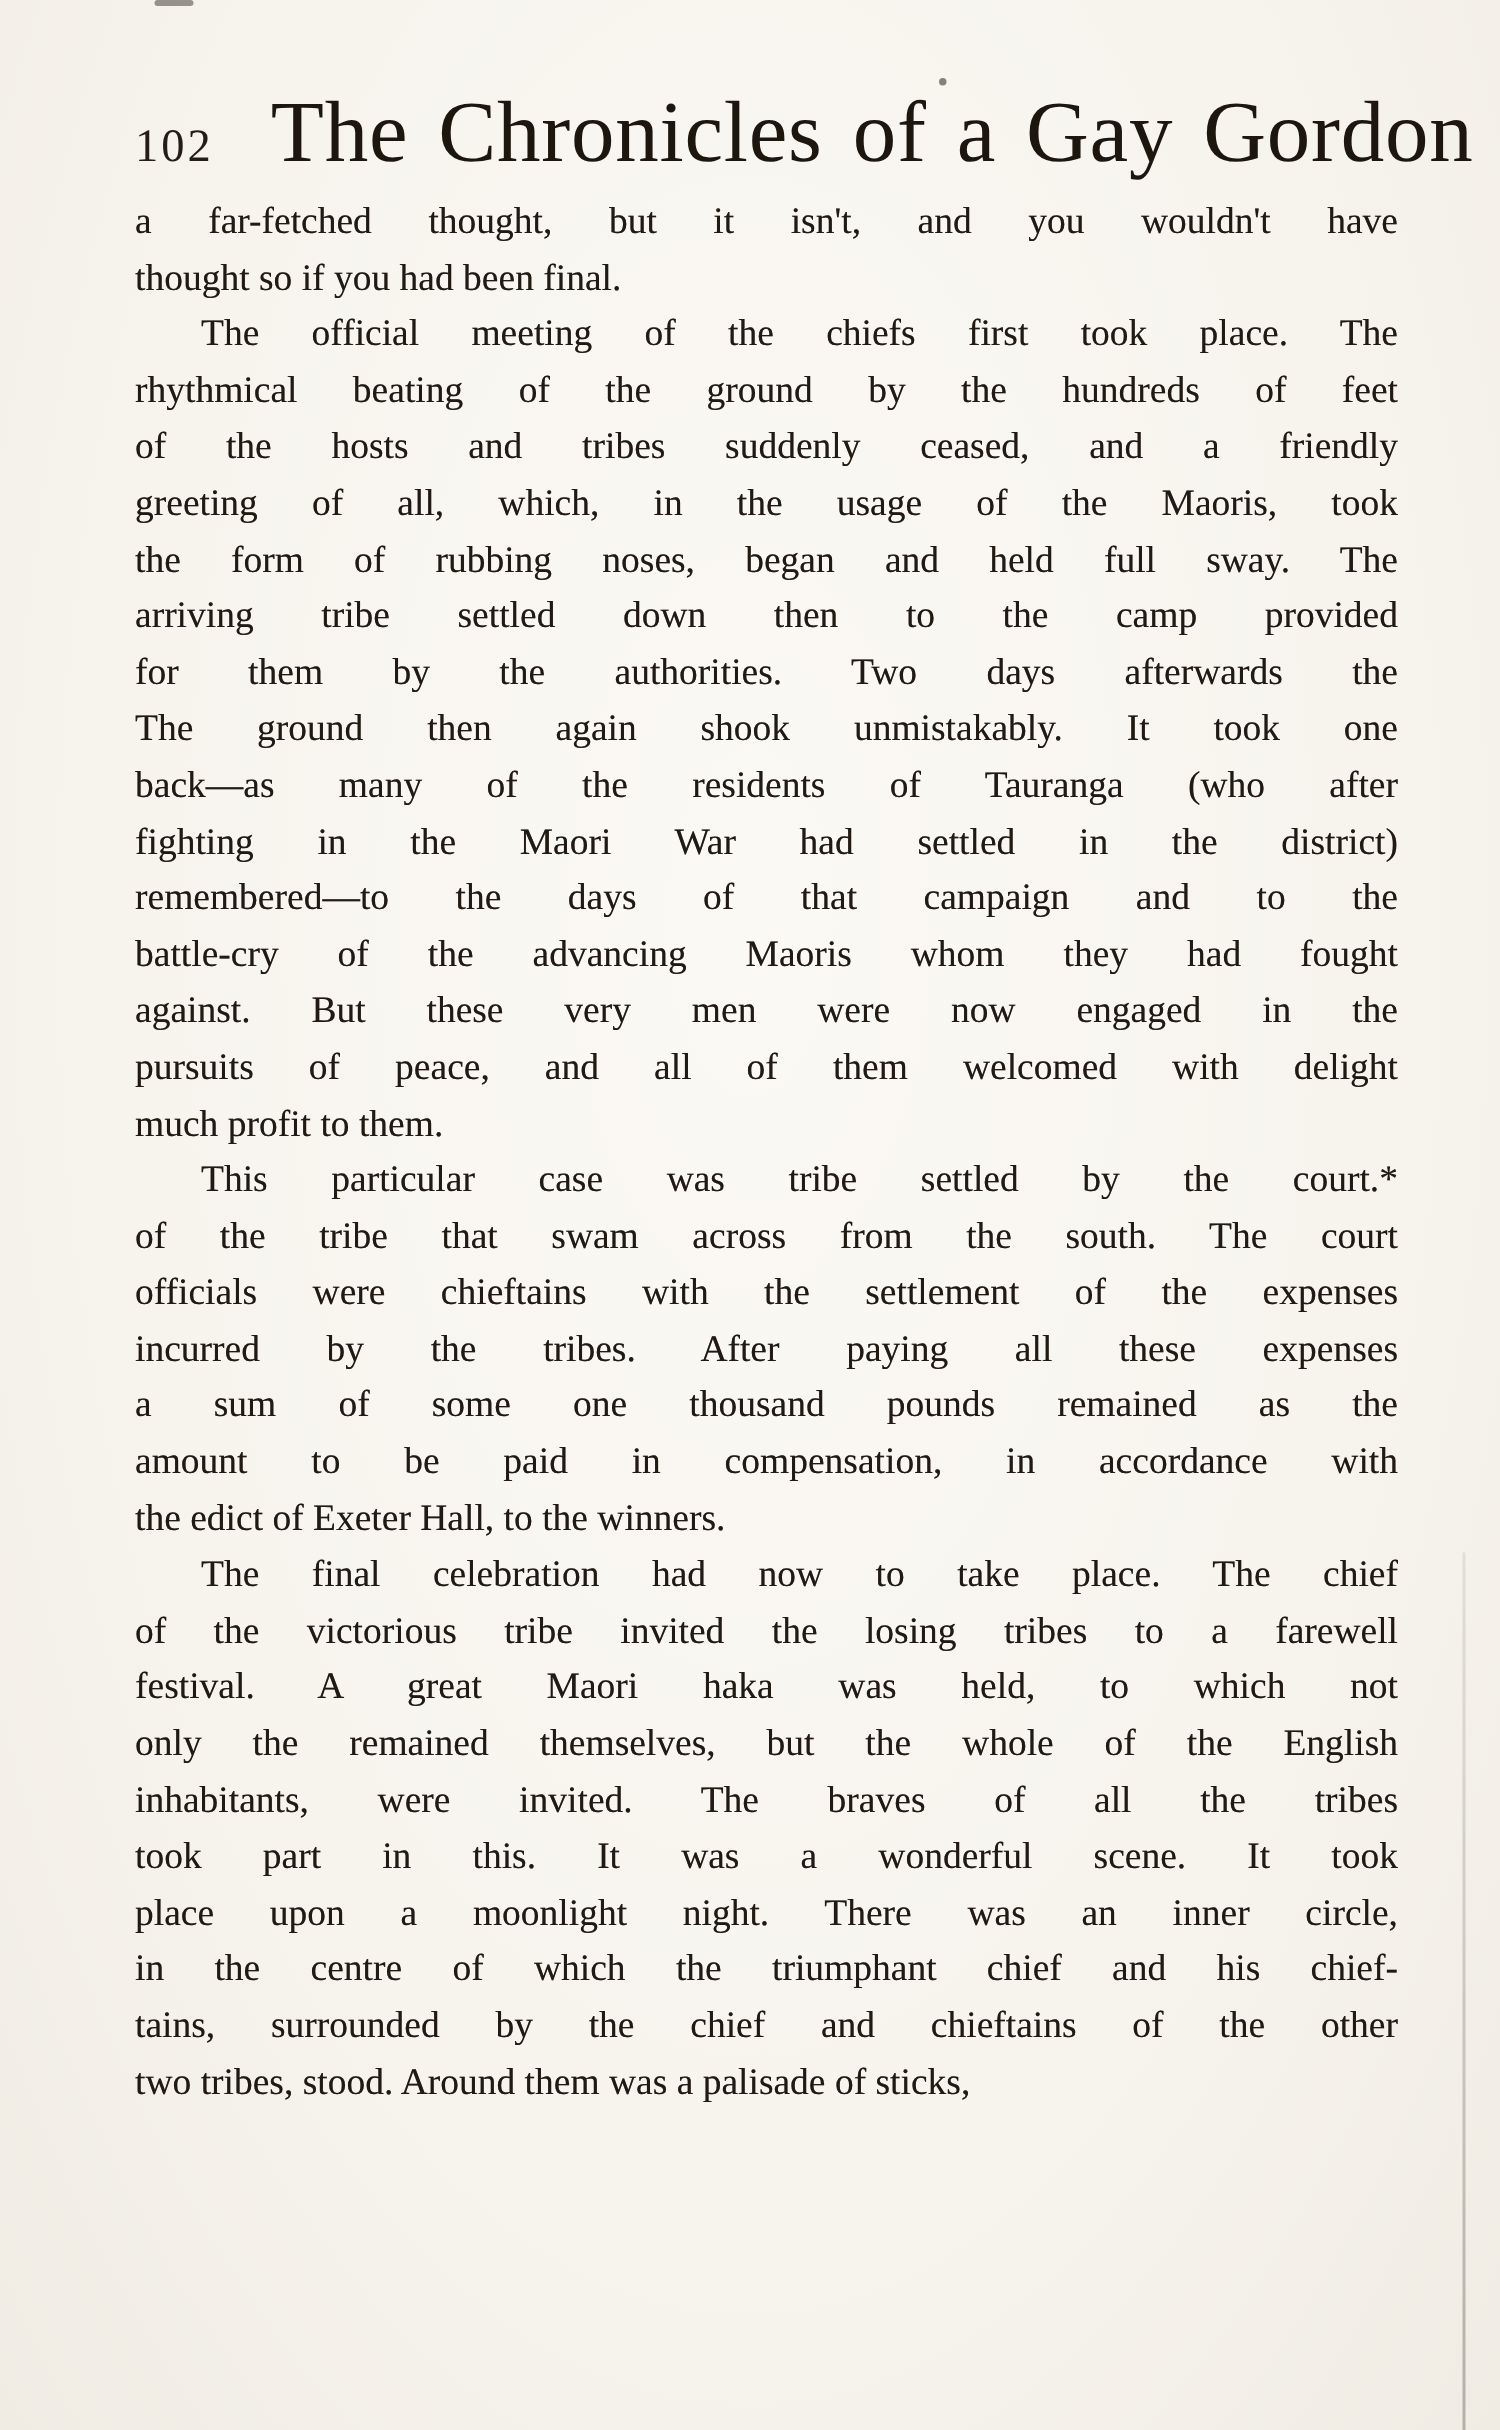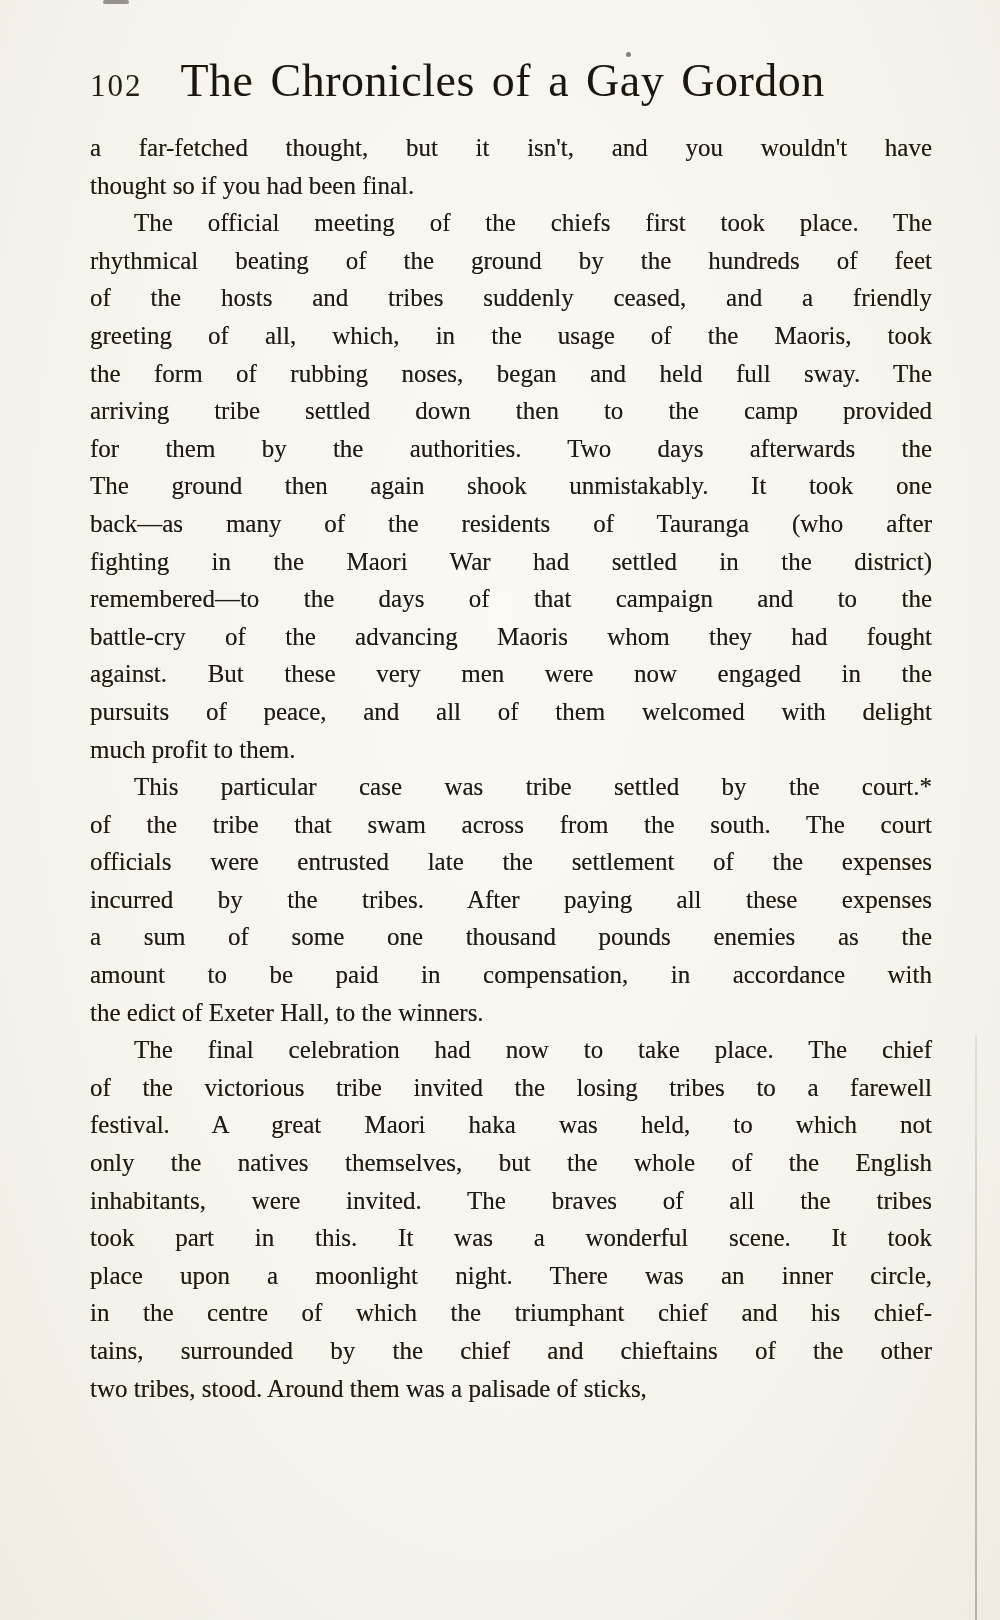--- a/index.html
+++ b/index.html
@@ -24,21 +24,21 @@
     width: 845px;
     display: flex;
     align-items: baseline;
   }
   .page-number {
     font-size: 31px;
     letter-spacing: 2px;
     color: #241d15;
   }
   .page-title {
-    font-size: 46px;
+    font-size: 58px;
     margin-left: 38px;
     letter-spacing: 0.5px;
     word-spacing: 5px;
     color: #1c160f;
     white-space: nowrap;
   }
   .page-body {
     position: absolute;
     left: 90px;
     top: 129px;
@@ -111,29 +111,29 @@
       <div class="line">The ground then again shook unmistakably.  It took one</div>
       <div class="line">back—as many of the residents of Tauranga (who after</div>
       <div class="line">fighting in the Maori War had settled in the district)</div>
       <div class="line">remembered—to the days of that campaign and to the</div>
       <div class="line">battle-cry of the advancing Maoris whom they had fought</div>
       <div class="line">against.  But these very men were now engaged in the</div>
       <div class="line">pursuits of peace, and all of them welcomed with delight</div>
       <div class="line last">much profit to them.</div>
       <div class="line indent">This particular case was tribe settled by the court.*</div>
       <div class="line">of the tribe that swam across from the south.  The court</div>
-      <div class="line">officials were entrusted late the settlement of the expenses</div>
+      <div class="line">officials were chieftains with the settlement of the expenses</div>
       <div class="line">incurred by the tribes.  After paying all these expenses</div>
-      <div class="line">a sum of some one thousand pounds enemies as the</div>
+      <div class="line">a sum of some one thousand pounds remained as the</div>
       <div class="line">amount to be paid in compensation, in accordance with</div>
       <div class="line last">the edict of Exeter Hall, to the winners.</div>
       <div class="line indent">The final celebration had now to take place.  The chief</div>
       <div class="line">of the victorious tribe invited the losing tribes to a farewell</div>
       <div class="line">festival.  A great Maori haka was held, to which not</div>
-      <div class="line">only the natives themselves, but the whole of the English</div>
+      <div class="line">only the remained themselves, but the whole of the English</div>
       <div class="line">inhabitants, were invited.  The braves of all the tribes</div>
       <div class="line">took part in this.  It was a wonderful scene.  It took</div>
       <div class="line">place upon a moonlight night.  There was an inner circle,</div>
       <div class="line">in the centre of which the triumphant chief and his chief-</div>
       <div class="line">tains, surrounded by the chief and chieftains of the other</div>
       <div class="line last">two tribes, stood.  Around them was a palisade of sticks,</div>
     </div>
 
   <div class="artifact dot-above-title"></div>
   <div class="artifact right-edge-line"></div>

